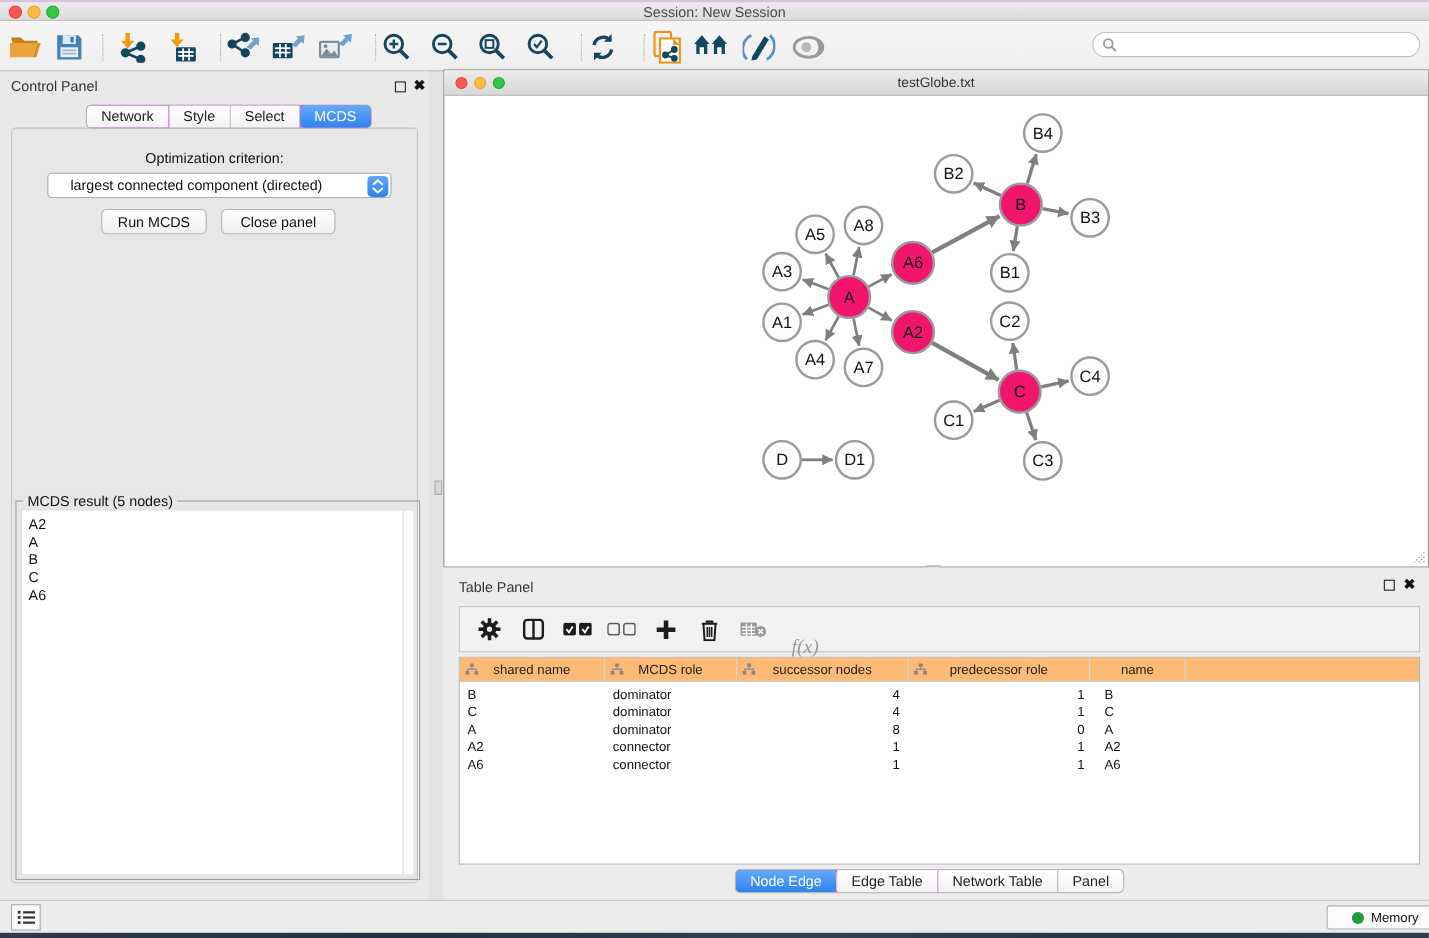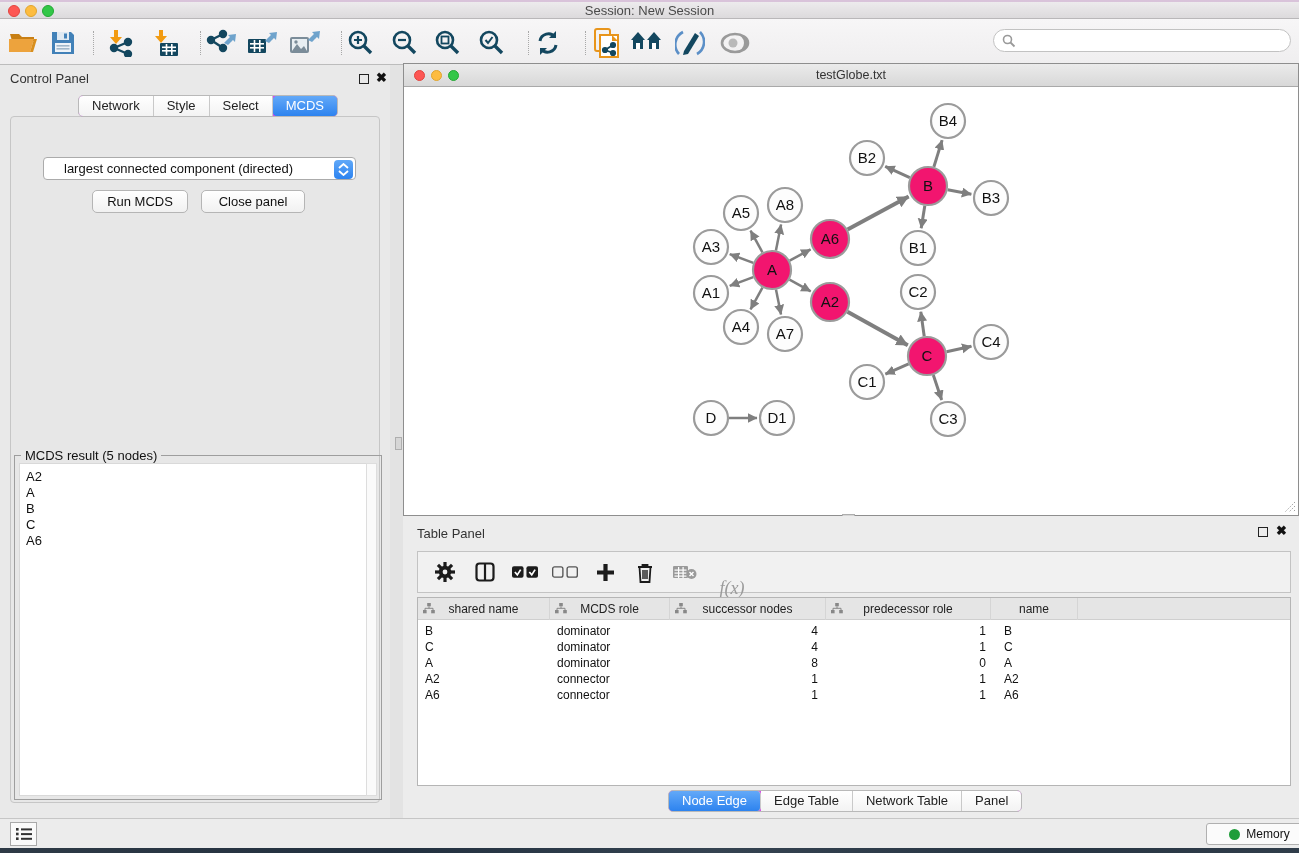--- a/index.html
+++ b/index.html
@@ -55,21 +55,21 @@
   #resize-grip { right:2px; bottom:2px; }
   .splitter-h { background:#d6d6d6; border:1px solid #aeaeae; }
 
   
   #table-panel { left:403px; top:516px; width:896px; height:302px; background:#ececec; }
   #tp-title { left:14px; top:10px; font-size:13px; color:#333; }
   #tp-toolbar { left:14px; top:35px; width:874px; height:42px; background:#f1f1f1; border:1px solid #c3c3c3; display:flex; align-items:center; gap:14px; padding-left:14px; }
   .tp-ic { display:flex; align-items:center; justify-content:center; width:26px; height:26px; }
   #fx-label { font-size:18px; font-style:italic; color:#9a9a9a; font-family:"Liberation Serif", serif;margin-top:32px; }
   #tp-table { left:14px; top:81px; width:874px; height:189px; background:#fff; border:1px solid #b5b5b5; }
-  #tp-header { left:0; top:0; width:872px; height:22px; background:#e5e5e5; border-bottom:1px solid #cfcfcf; }
+  #tp-header { left:0; top:0; width:872px; height:22px; background:#fdba74; border-bottom:1px solid #cfcfcf; }
   .hcell { top:0; height:22px; border-right:1px solid #d5d5d5; display:flex; align-items:center; justify-content:center; font-size:12px; color:#222; }
   .hcell .tree-ic { position:absolute; left:5px; top:5px; }
   .trow { left:0; width:872px; height:16px; }
   .tcell { top:0; font-size:12px; color:#111; line-height:16px; }
   .c0 { left:7px; }  .c1 { left:139px; }
   .c2 { left:252px; width:148px; text-align:right; }
   .c3 { left:408px; width:160px; text-align:right; }
   .c4 { left:586px; }
   #tp-tabs { left:265px; top:274px; }
 
@@ -252,20 +252,21 @@
   <div class="abs" id="cp-title">Control Panel</div>
   <div class="abs panel-float" style="left:359px"></div>
   <div class="abs panel-close" style="left:376px">✖</div>
   <div class="abs" id="cp-body"></div>
   <div class="abs seg" id="cp-tabs">
     <div class="s">Network</div>
     <div class="s">Style</div>
     <div class="s">Select</div>
     <div class="s sel">MCDS</div>
   </div>
+  <div class="abs" id="opt-label">Optimization criterion:</div>
   <div class="abs" id="criterion">
     <span>largest connected component (directed)</span>
     <div class="abs" id="stepper">
       <svg width="11" height="6" viewBox="0 0 11 6">
           <path d="M1 5l4.5-4L10 5" fill="none" stroke="#fff" stroke-width="1.8"></path>
         </svg>
       <svg width="11" height="6" viewBox="0 0 11 6">
           <path d="M1 1l4.5 4L10 1" fill="none" stroke="#fff" stroke-width="1.8"></path>
         </svg>
     </div>

